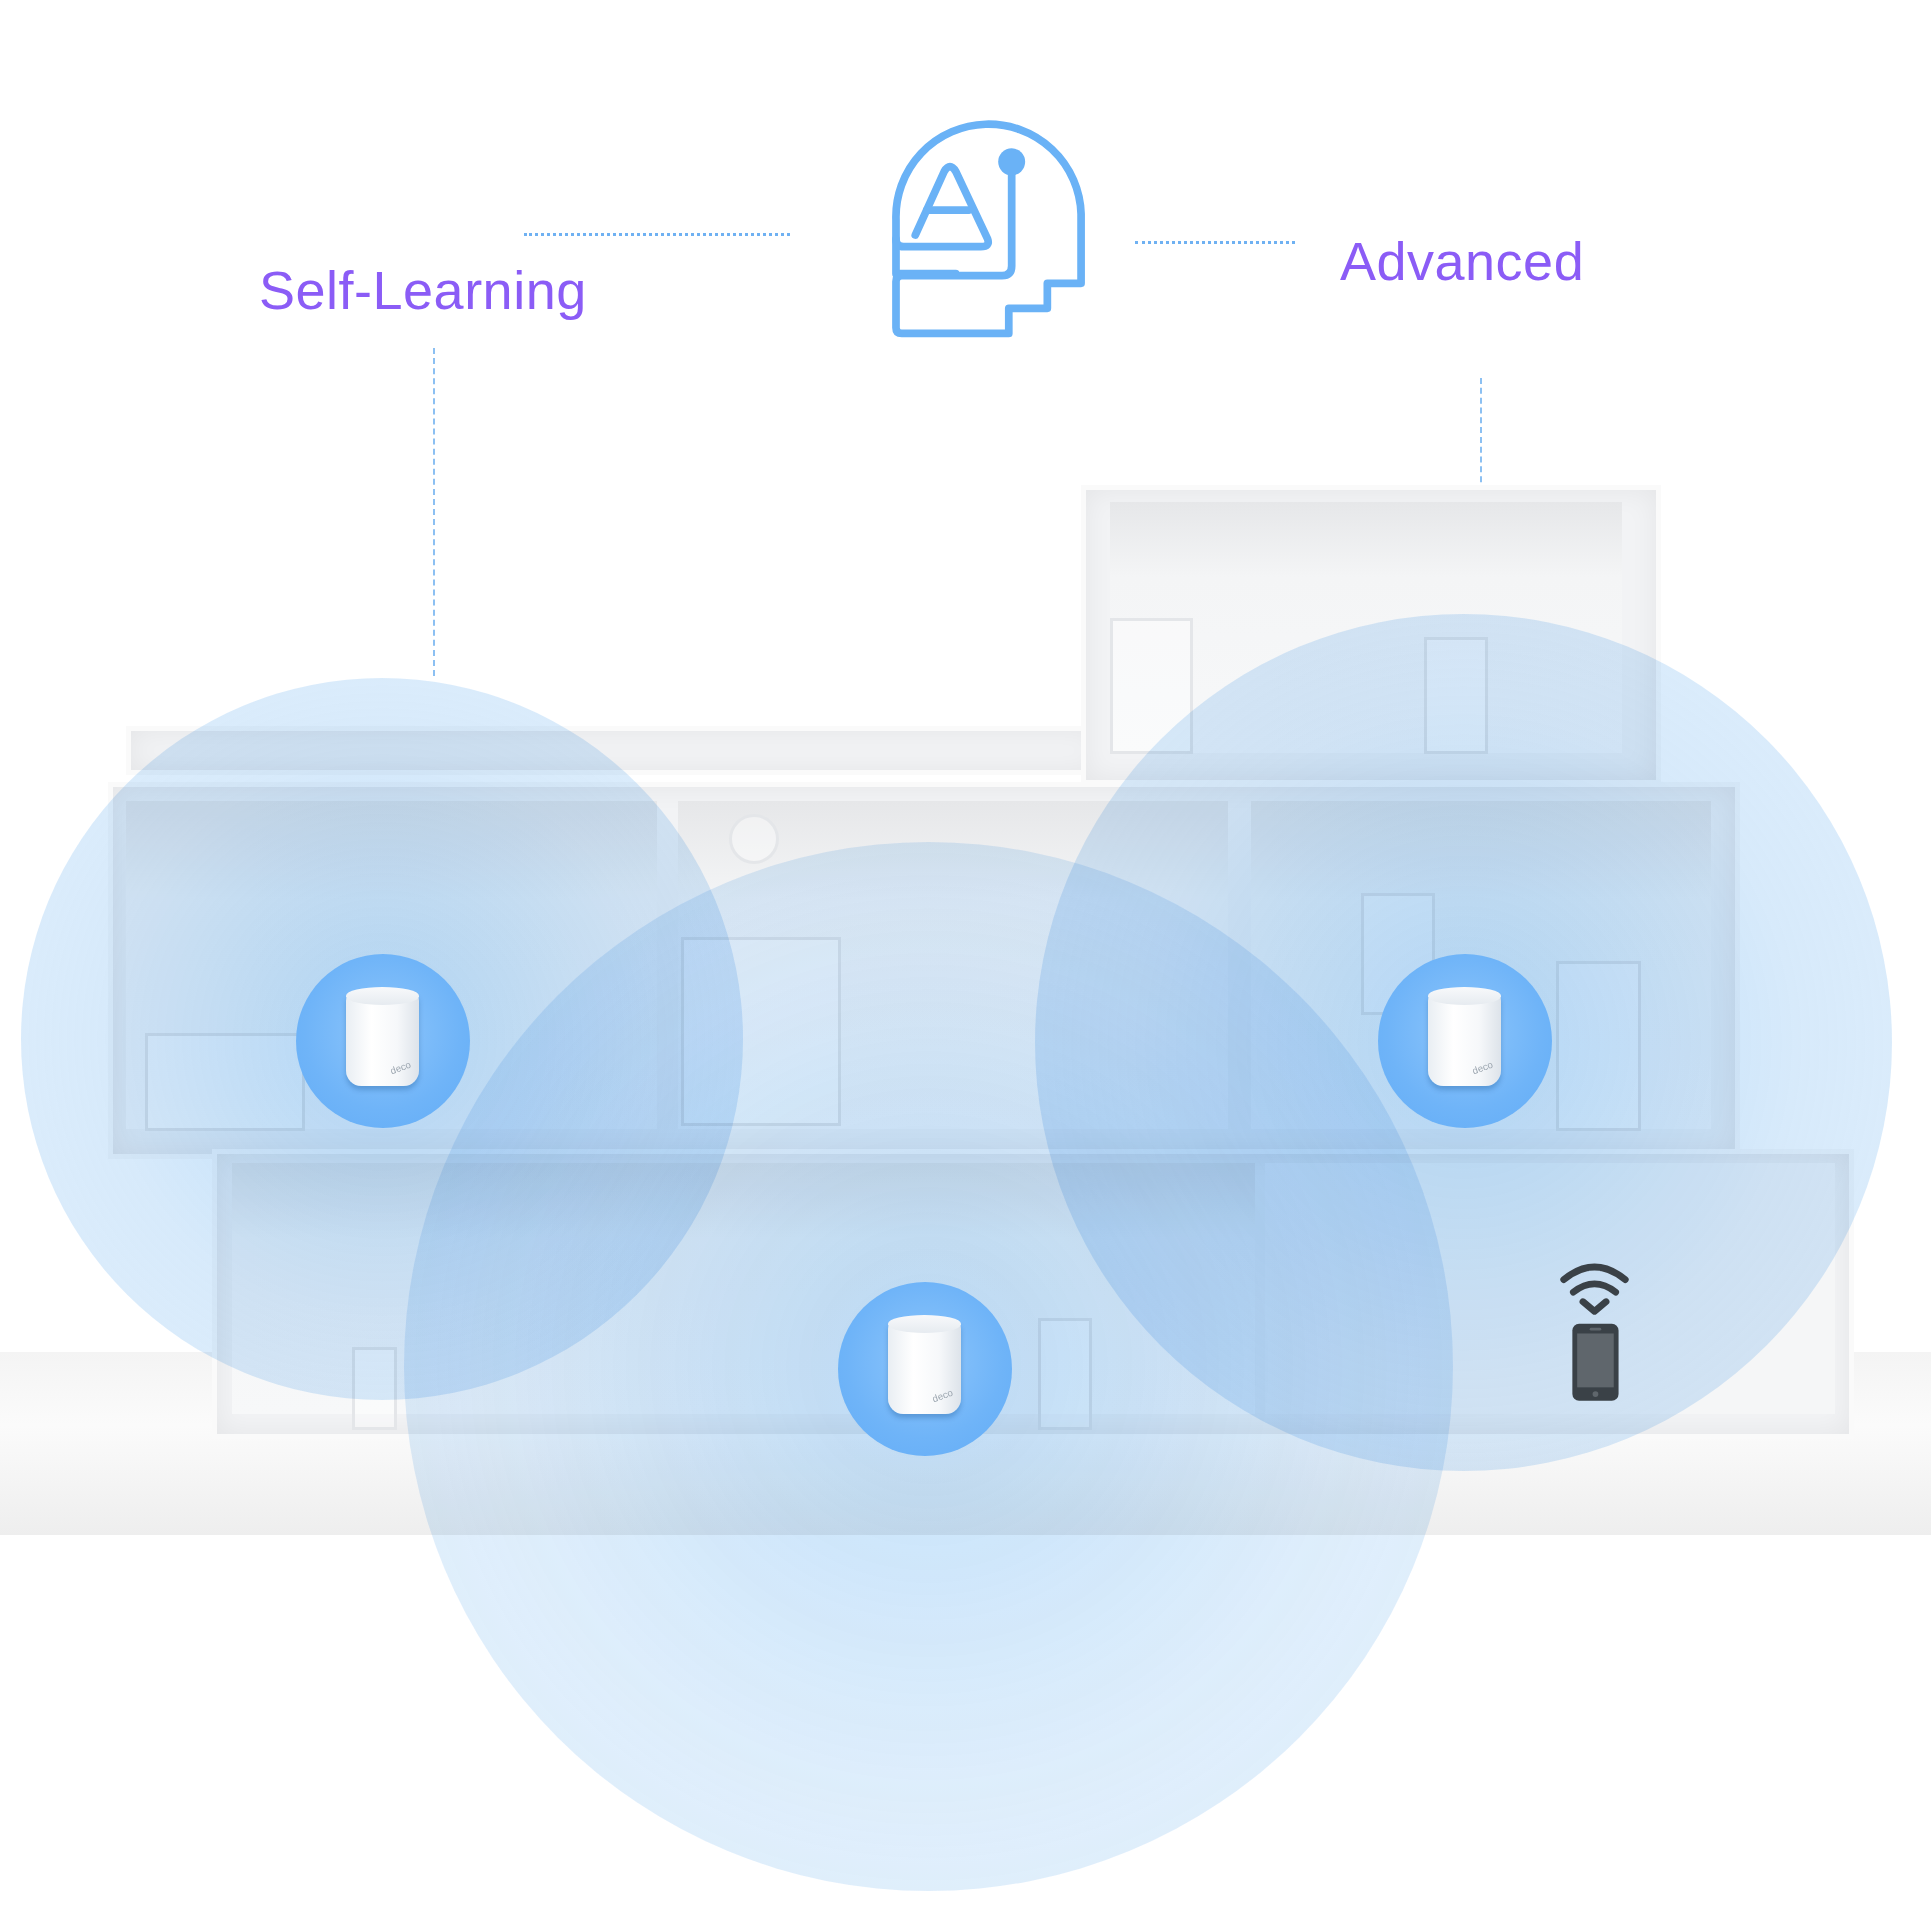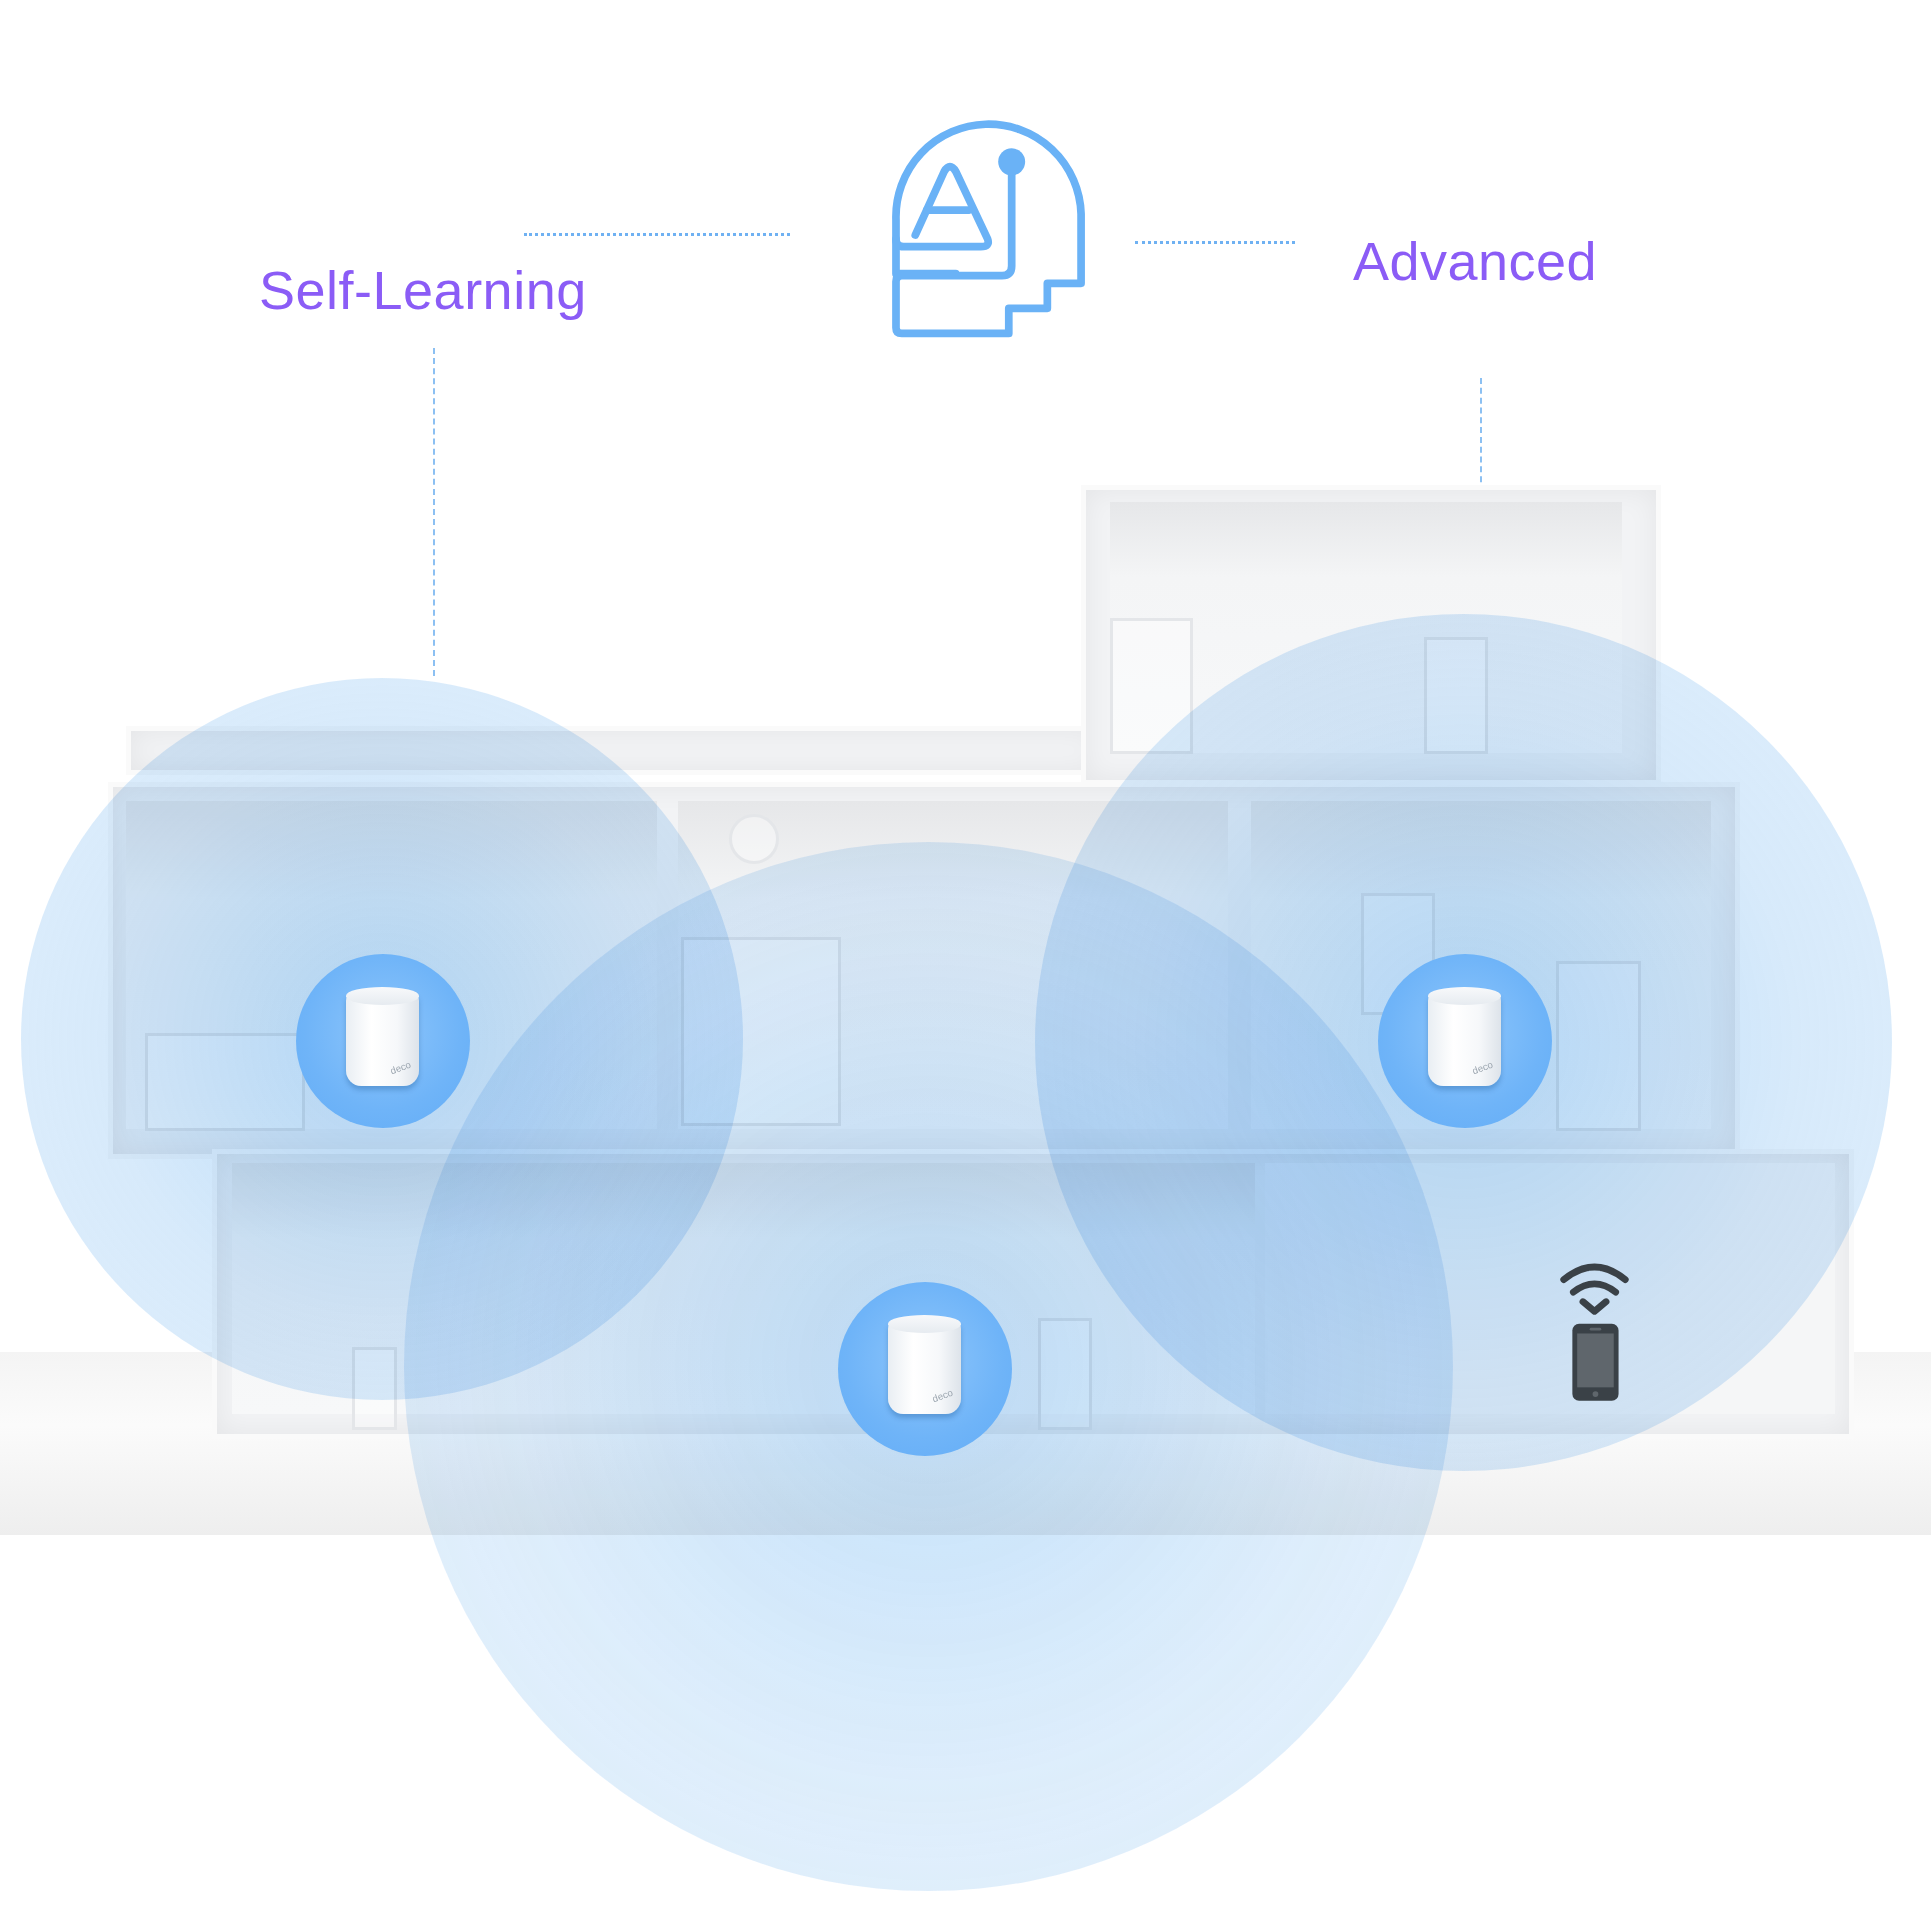--- a/index.html
+++ b/index.html
@@ -33,21 +33,21 @@
                  background:linear-gradient(#f8f9fb,#e6ebf0); }
   .node-brand { position:absolute; right:7.7px; bottom:13.5px; font-size:9.7px; color:#9aa4ae; transform:rotate(-20deg); }
 
   .phone-icon-wrap { position:absolute; left:1556px; top:1260px; width:77px; height:145px; }
 </style>
 </head>
 <body>
 
 <div class="abs label" style="left:259px; top:257px;">Self-Learning</div>
 
-<div class="abs label" style="left:1340px; top:228px; text-align:center; width:270px;">
+<div class="abs label" style="left:1340px; top:228px; text-align:left; width:270px;">
   <div>Advanced</div>
 </div>
 
 <div class="dash-h" style="left:524px; top:233px; width:266px;"></div>
 <div class="dash-h" style="left:1135px; top:241px; width:160px;"></div>
 <div class="dash-v" style="left:433px; top:348px; height:328px;"></div>
 <div class="dash-v" style="left:1480px; top:378px; height:222px;"></div>
 
 <svg class="abs" style="left:888px; top:104px;" width="203" height="241" viewBox="0 0 210 250">
   <g fill="none" stroke="#6ab2f6" stroke-width="8" stroke-linejoin="round" stroke-linecap="round">

